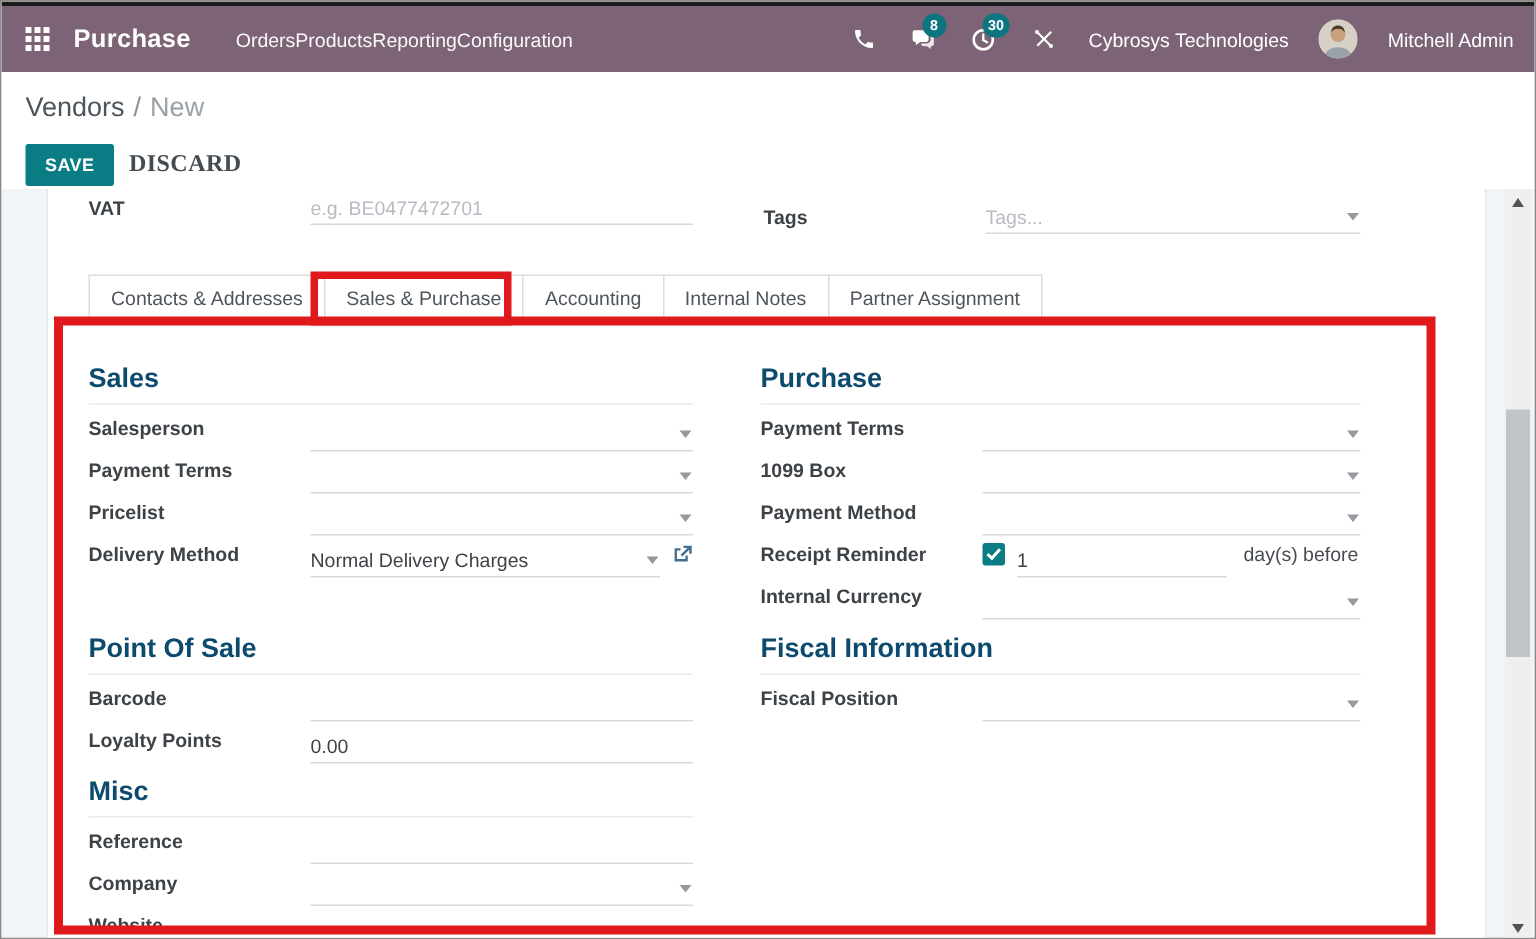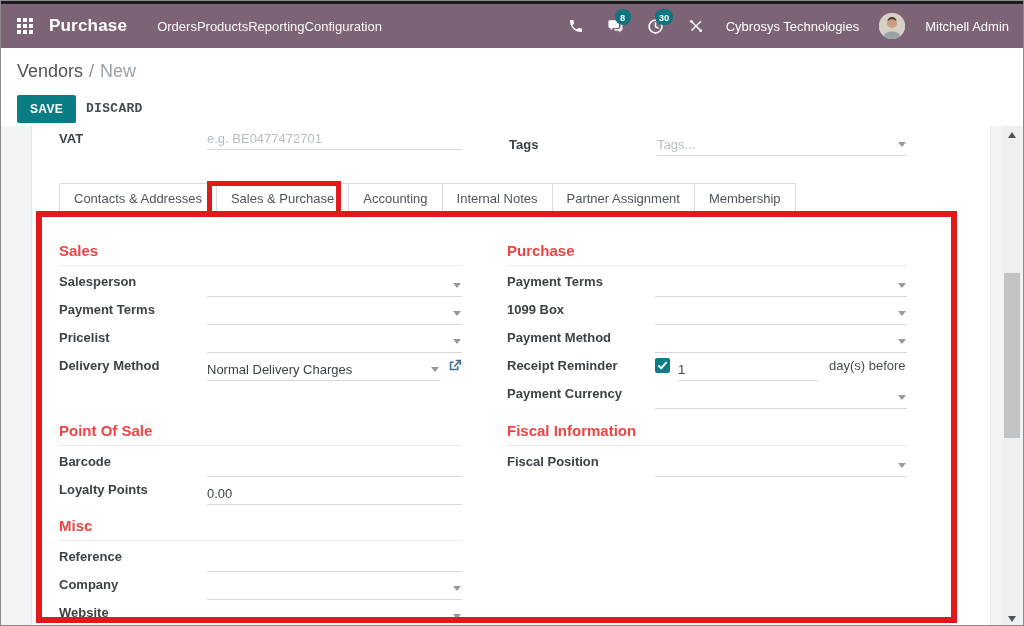--- a/index.html
+++ b/index.html
@@ -27,21 +27,21 @@
   .avatar{width:26px;height:26px;border-radius:50%;overflow:hidden;background:#cfd6da;flex:0 0 auto;cursor:pointer}
 
   
   .control-panel{position:absolute;left:0;top:47px;width:100%;height:78px;background:#fff;padding:13px 16px 0 16px;z-index:2}
   .breadcrumb{font-size:18px;color:#4c545c}
   .breadcrumb .section{cursor:pointer}
   .breadcrumb .sep{color:#8b9198;margin:0 6px}
   .breadcrumb .current{color:#9aa1a8}
   .cp-buttons{margin-top:12px;display:flex;align-items:center;gap:6px}
   .btn-save{background:var(--accent);color:#fff;border:none;font-size:12px;font-weight:700;padding:7px 13px;border-radius:2px;cursor:pointer;letter-spacing:.3px;font-family:inherit}
-  .btn-discard{background:none;border:none;color:#454b52;font-size:13px;font-weight:700;padding:7px 4px;cursor:pointer;letter-spacing:.3px;font-family:Liberation Mono, monospace}
+  .btn-discard{background:none;border:none;color:#454b52;font-size:16px;font-weight:700;padding:7px 4px;cursor:pointer;letter-spacing:.3px;font-family:Liberation Serif, serif}
 
   
   .content{position:absolute;left:0;top:125px;width:100%;height:501px;background:#f2f5f8}
   .sheet{position:absolute;left:30px;top:0;width:960px;height:501px;background:#fff;border-left:1px solid #e3e7eb;border-right:1px solid #e3e7eb}
 
   
   .fld-label{font-size:13px;font-weight:700;color:#3d4247}
   .field{position:relative;border-bottom:1px solid #d6d9dc;height:23px;display:flex;align-items:center}
   .field input{border:none;outline:none;background:transparent;width:100%;font-size:13px;color:#3e4348;font-family:inherit;padding:0}
   .field input::placeholder{color:#b7bcc2}
@@ -55,21 +55,21 @@
   .tabbar{position:absolute;left:27px;top:57px;display:flex}
   .tab{border:1px solid #d9dce0;background:#fff;padding:7px 14px;font-size:13px;color:#4e555c;cursor:pointer;margin-right:-1px;white-space:nowrap}
 
   
   .group{position:absolute}
   .g-sales{left:27px;top:116px;width:403px}
   .g-purchase{left:475px;top:116px;width:400px}
   .g-pos{left:27px;top:296px;width:403px}
   .g-fiscal{left:475px;top:296px;width:400px}
   .g-misc{left:27px;top:391px;width:403px}
-  .group-title{font-size:15px;font-weight:600;color:#ef4444;padding-bottom:6px;border-bottom:1px solid #e8eaec;margin-bottom:8px}
+  .group-title{font-size:18px;font-weight:600;color:#0c4a6e;padding-bottom:6px;border-bottom:1px solid #e8eaec;margin-bottom:8px}
   .row{display:flex;height:28px}
   .row label{width:148px;flex:0 0 148px;font-size:13px;font-weight:700;color:#3d4247}
   .row .field{flex:1}
   .field.with-caret input{padding-right:14px}
   .ext-link{margin-left:8px;flex:0 0 14px;cursor:pointer;display:flex}
   .checkbox{width:15px;height:15px;background:var(--accent);border-radius:2px;position:relative;flex:0 0 15px;margin-right:8px;cursor:pointer}
   .checkbox .check{position:absolute;left:4.5px;top:1.5px;width:5px;height:9px;border:solid #fff;border-width:0 2px 2px 0;transform:rotate(42deg)}
   .field.small{flex:0 0 140px}
   .suffix{margin-left:11px;font-size:13px;color:#484d53}
 
@@ -176,21 +176,20 @@
         <input placeholder="Tags..." style="">
         <span class="caret"></span>
       </div>
 
       <div class="tabbar">
         <span class="tab">Contacts &amp; Addresses</span>
         <span class="tab active">Sales &amp; Purchase</span>
         <span class="tab">Accounting</span>
         <span class="tab">Internal Notes</span>
         <span class="tab">Partner Assignment</span>
-        <span class="tab">Membership</span>
       </div>
 
       <section class="group g-sales">
         <h3 class="group-title">Sales</h3>
         <div class="row">
           <label>Salesperson</label>
           <div class="field with-caret">
             <input style="">
             <span class="caret"></span>
           </div>
@@ -251,21 +250,21 @@
           <label>Receipt Reminder</label>
           <span class="checkbox">
               <span class="check"></span>
             </span>
           <div class="field small">
             <input value="1" style="">
           </div>
           <span class="suffix">day(s) before</span>
         </div>
         <div class="row">
-          <label>Payment Currency</label>
+          <label>Internal Currency</label>
           <div class="field with-caret">
             <input style="">
             <span class="caret"></span>
           </div>
         </div>
       </section>
 
       <section class="group g-pos">
         <h3 class="group-title">Point Of Sale</h3>
         <div class="row">

